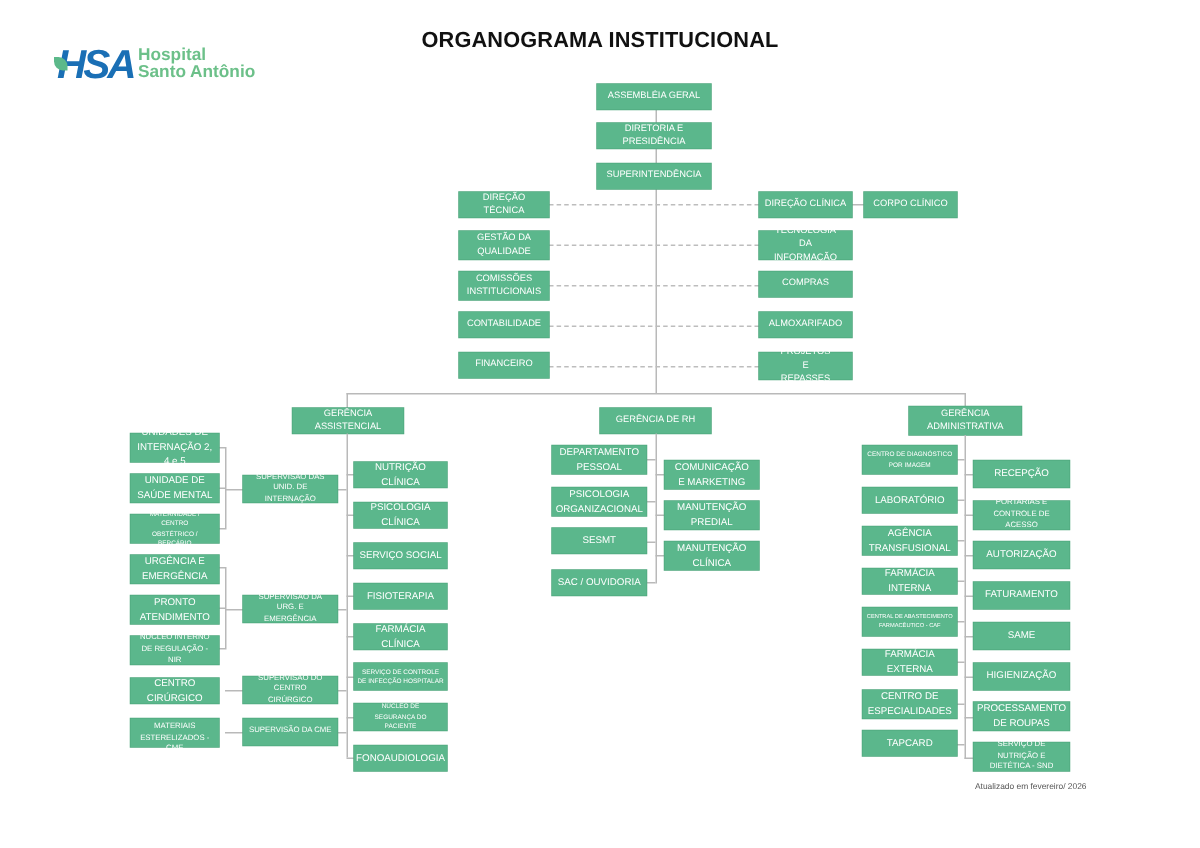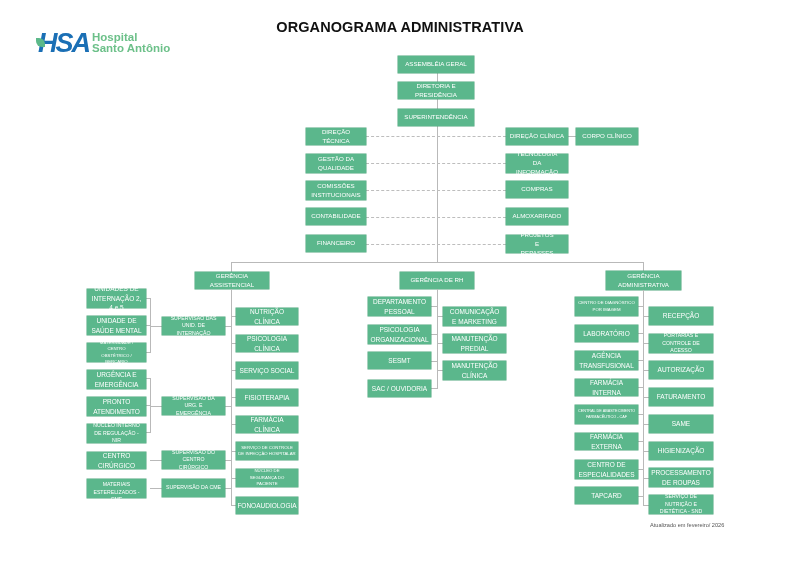--- a/index.html
+++ b/index.html
@@ -26,21 +26,21 @@
 </head>
 <body>
 
 <div class="logo">
   <span class="logo-hsa"><span class="logo-leaf"></span><span>HSA</span></span>
   <span class="logo-text">
     <span style="display:block">Hospital</span>
     <span style="display:block">Santo Antônio</span>
   </span>
 </div>
-<div class="title">ORGANOGRAMA ADMINISTRATIVA</div>
+<div class="title">ORGANOGRAMA INSTITUCIONAL</div>
 
 <div class="ln" style="left:437px; top:72px; width:1px; height:190px;"></div>
 
 <div class="ln" style="left:231px; top:262px; width:413px; height:1px;"></div>
 <div class="ln" style="left:231px; top:262px; width:1px; height:10px;"></div>
 <div class="ln" style="left:643px; top:262px; width:1px; height:10px;"></div>
 
 <div class="dash" style="left:366px; top:136px; width:140px;"></div>
 <div class="dash" style="left:366px; top:163px; width:140px;"></div>
 <div class="dash" style="left:366px; top:190px; width:140px;"></div>

